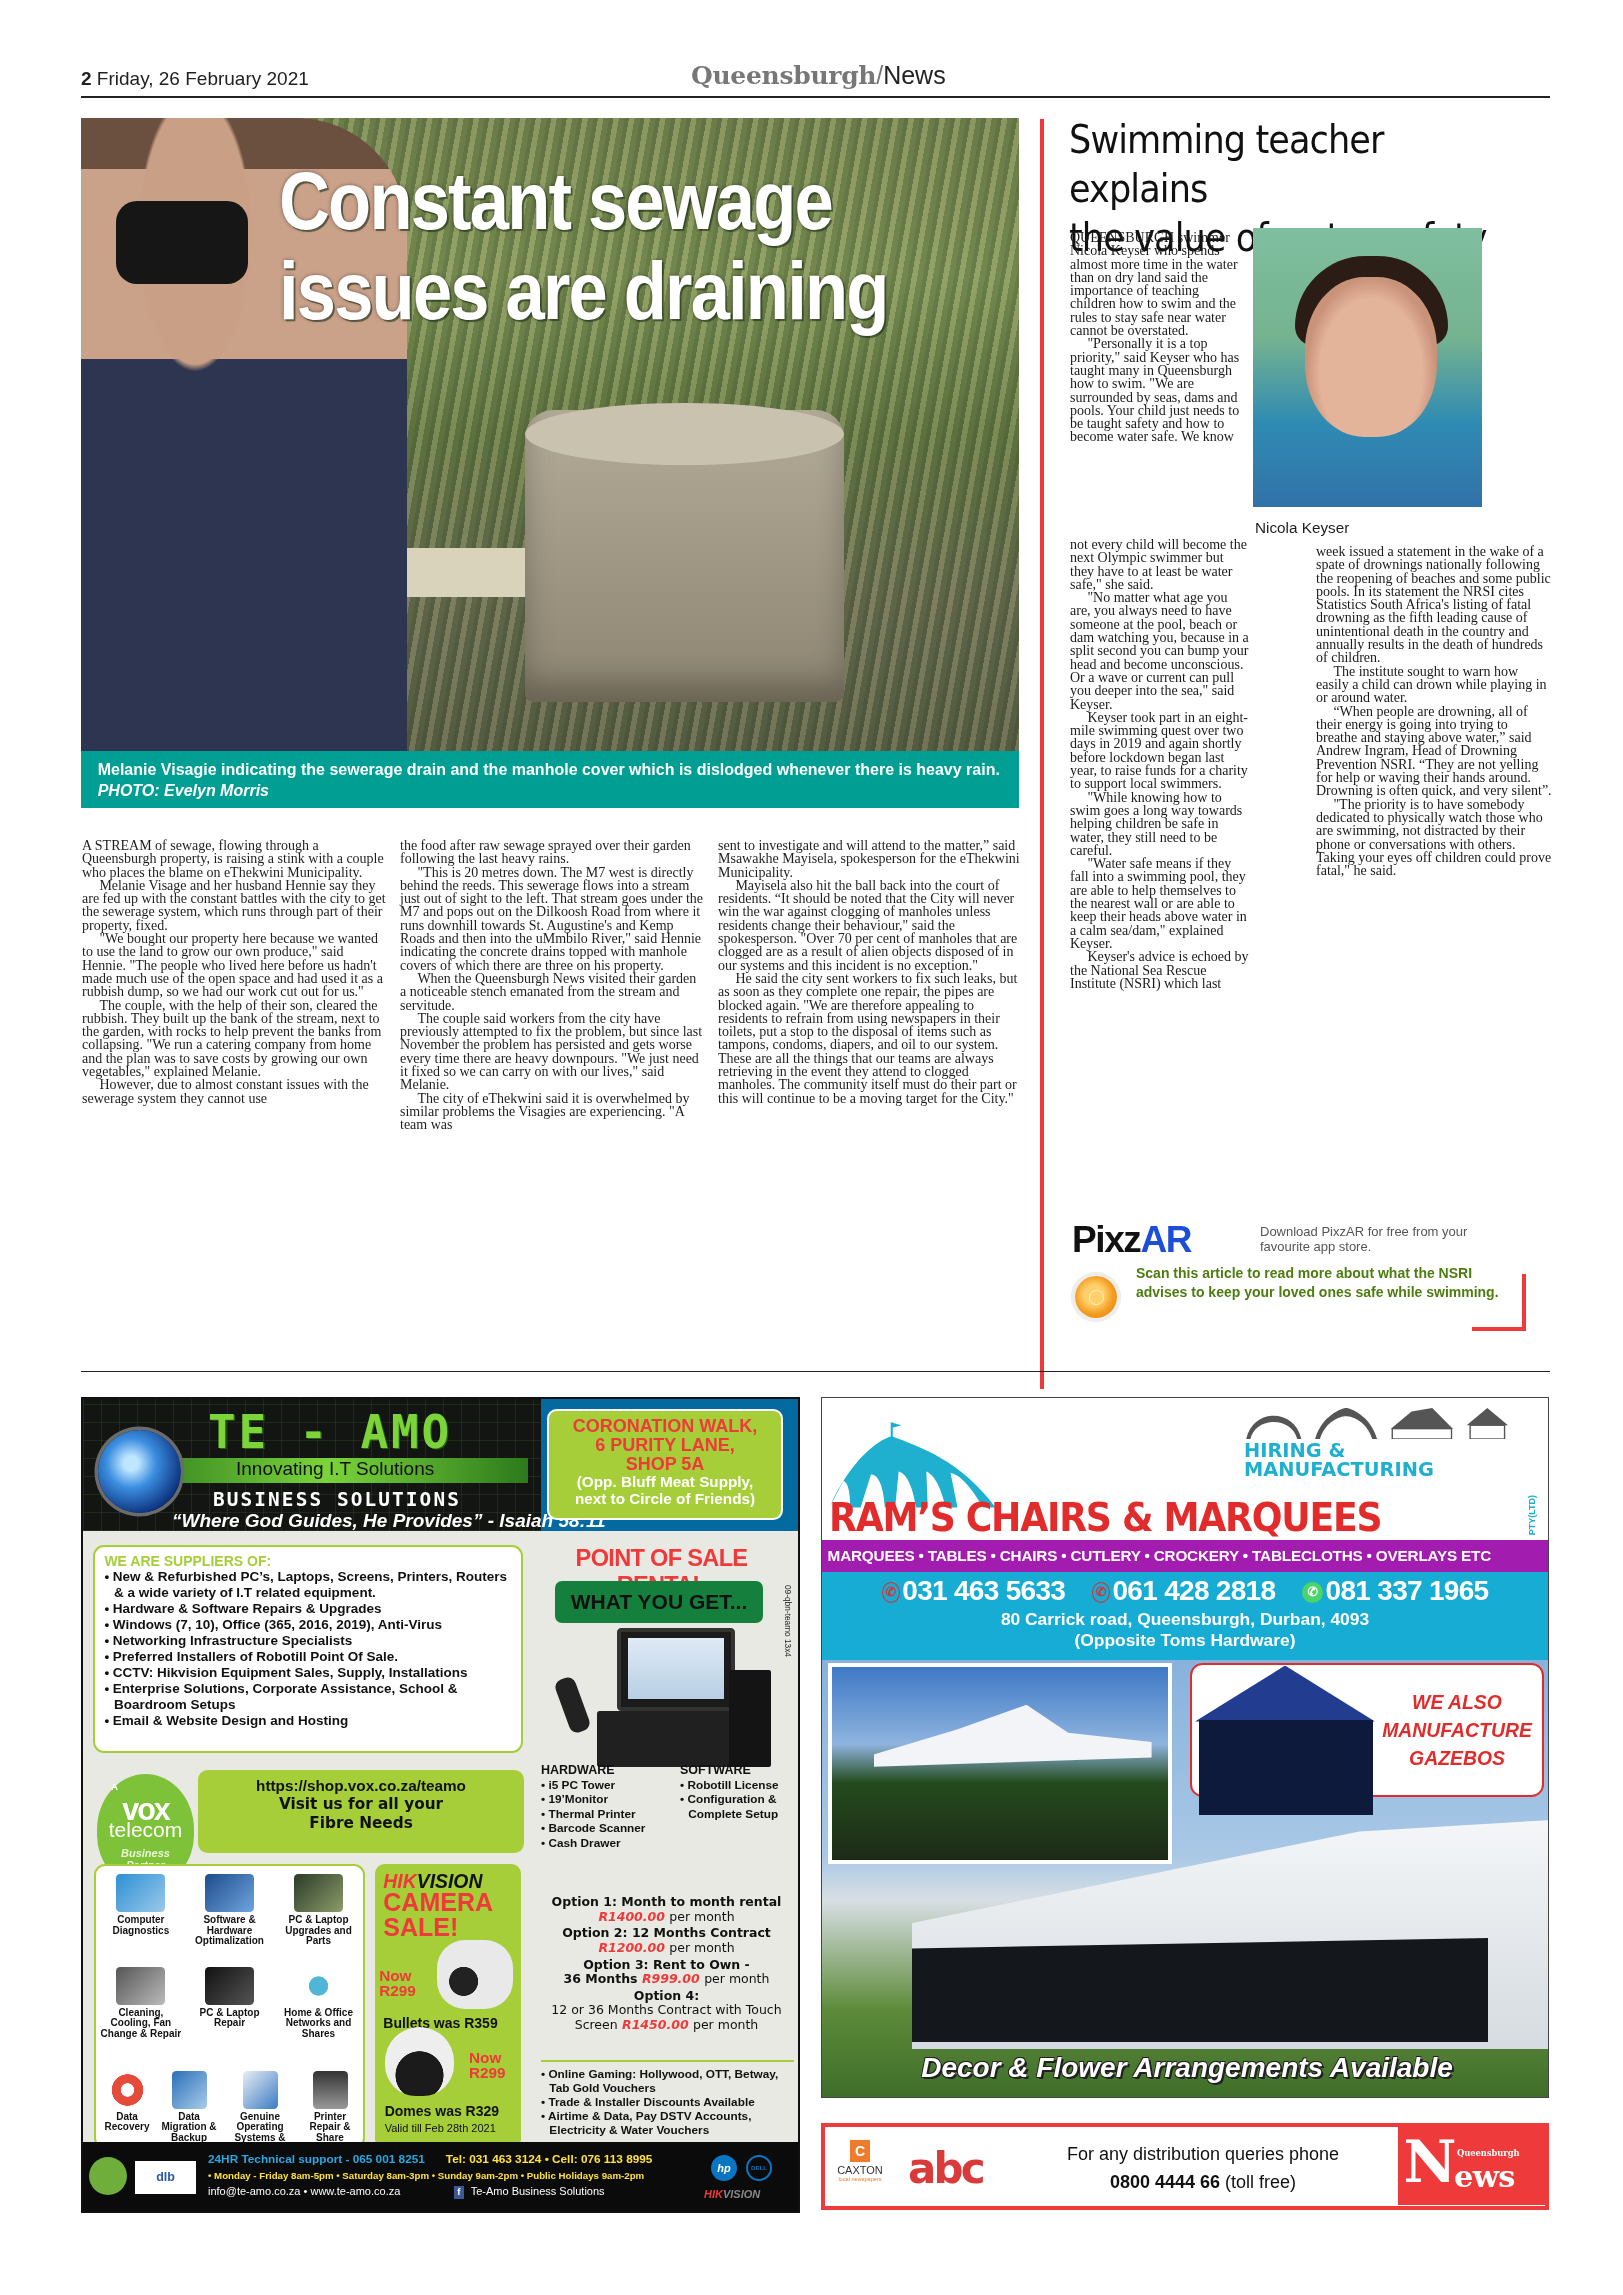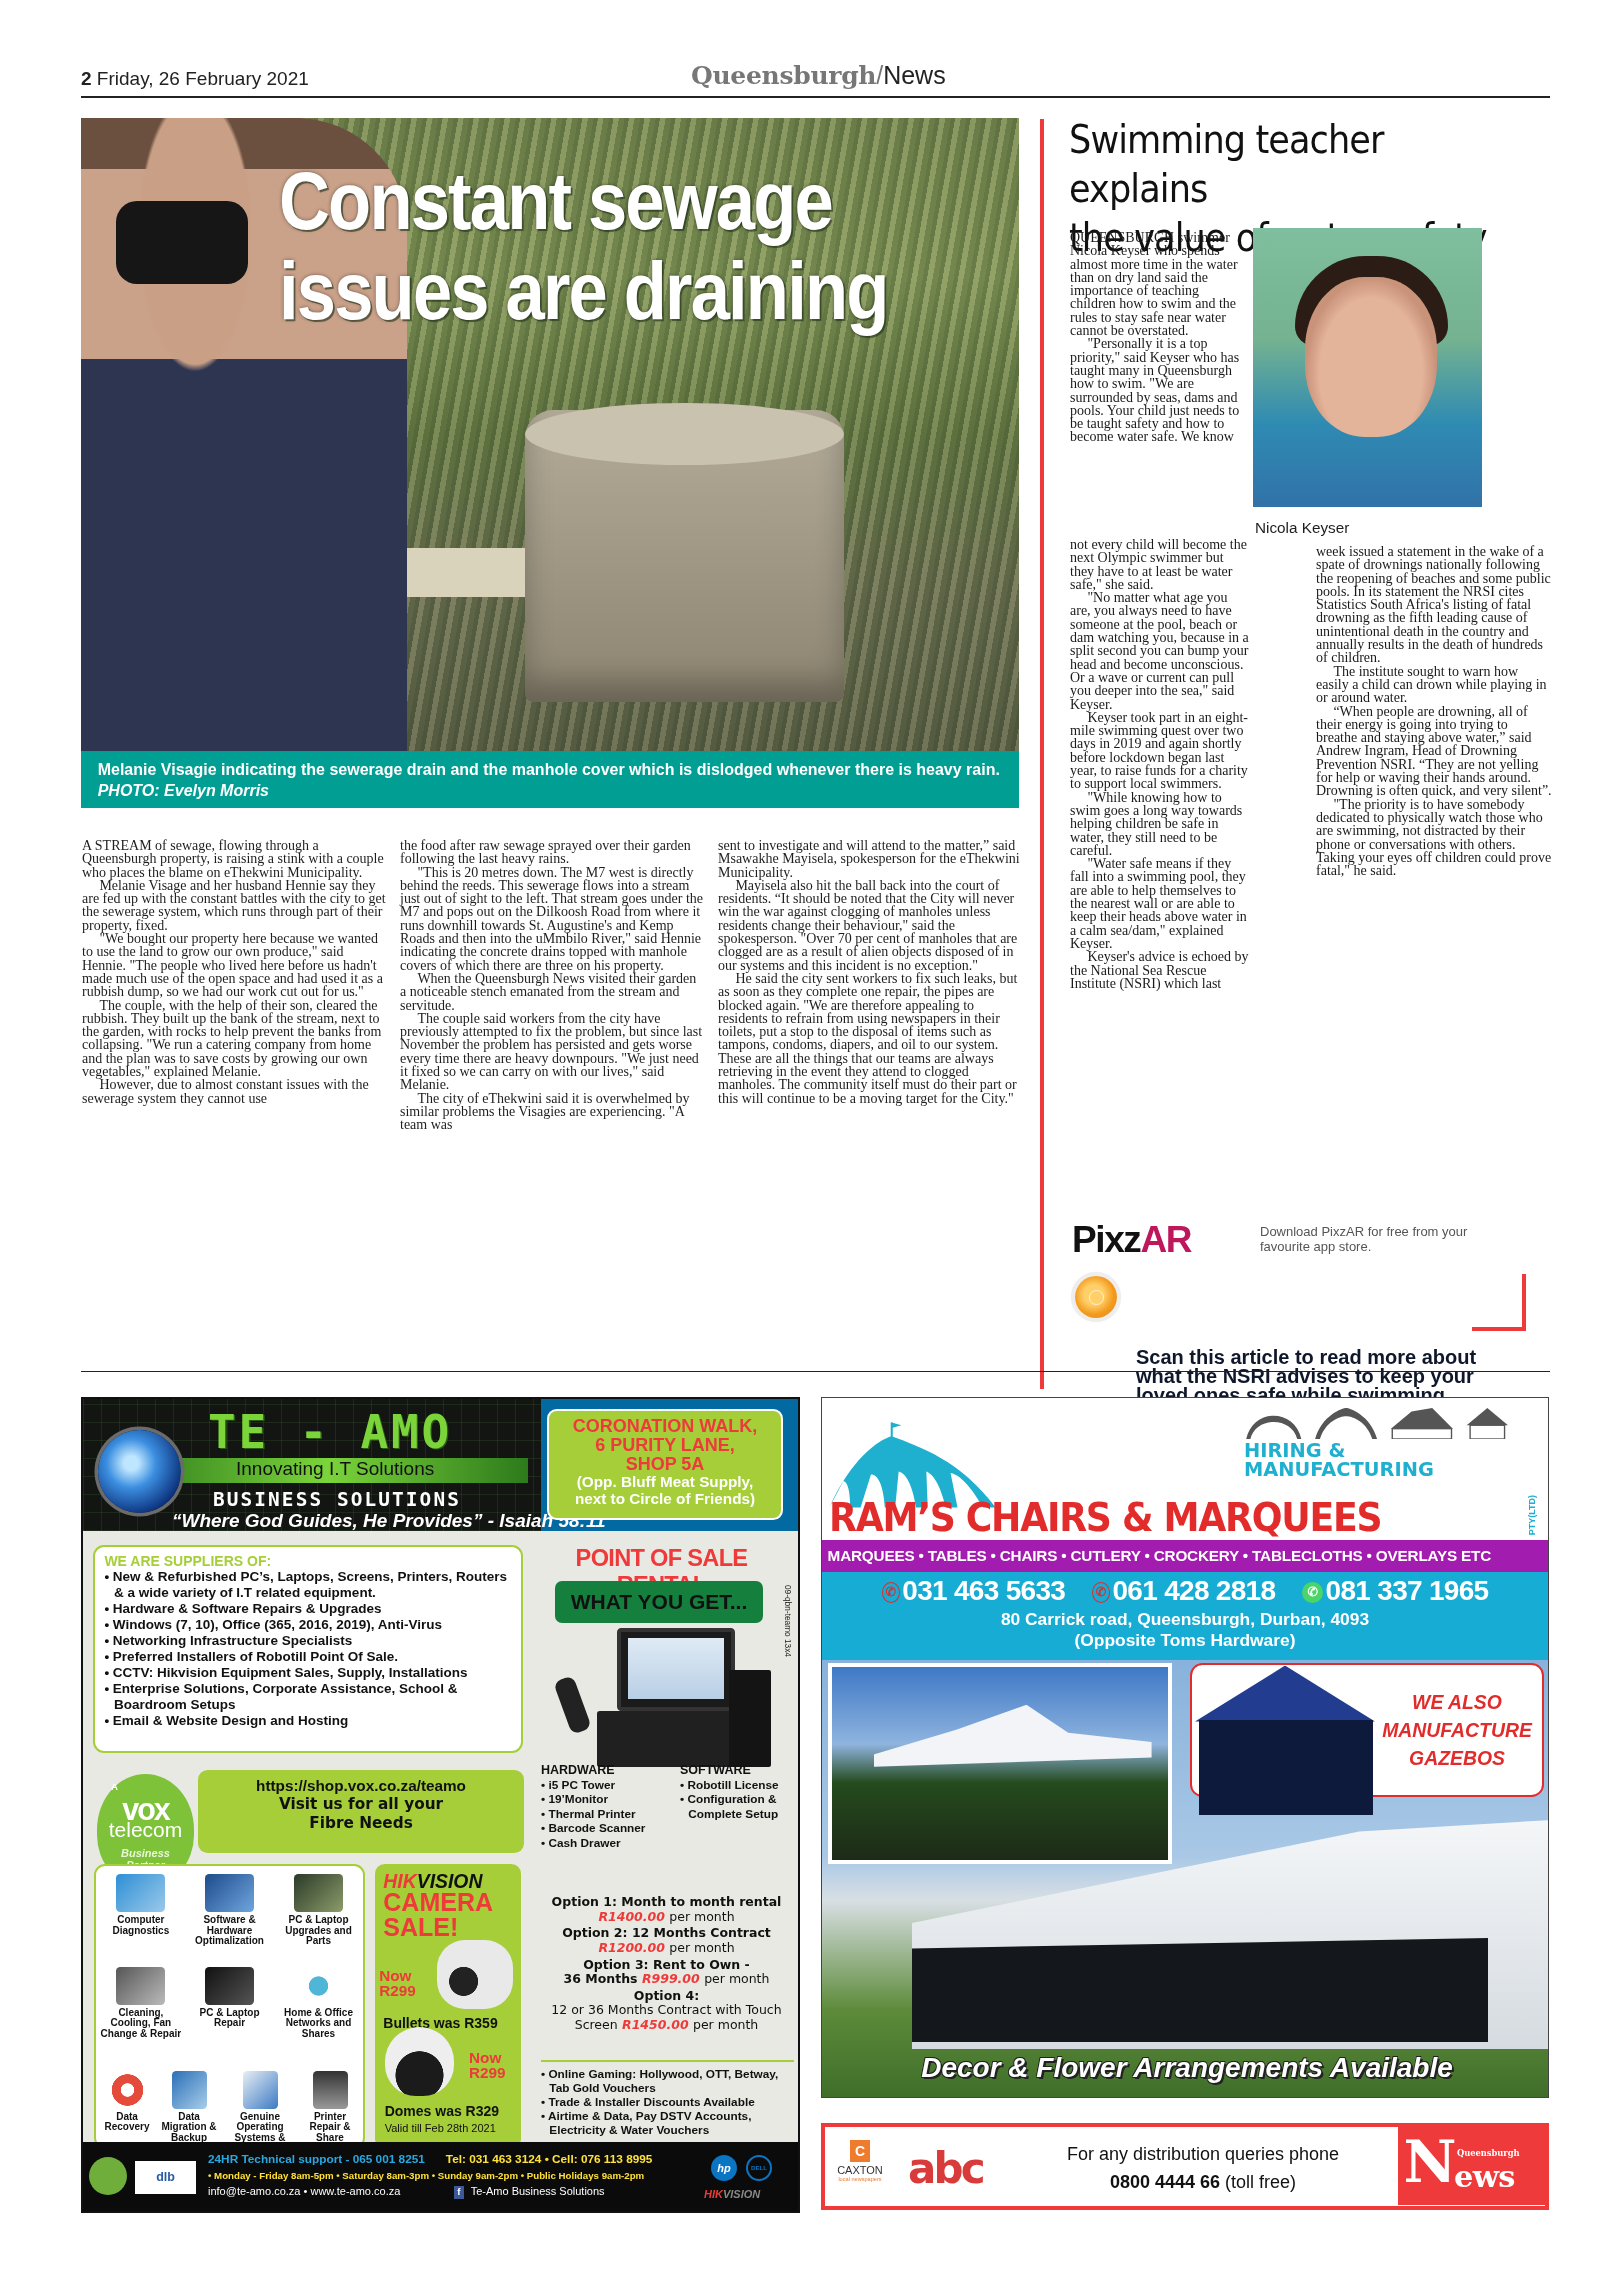--- a/index.html
+++ b/index.html
@@ -48,25 +48,25 @@
   .hair { position: absolute; left: 42px; top: 28px; width: 153px; height: 90px; border-radius: 76px 76px 21px 21px; background: #2b1d16; }
   .side-photo-cap { left: 1255px; top: 519px; font-family: "Liberation Sans", sans-serif; font-size: 15.3px; color: #1e1e1e; }
   .s1 { left: 1070px; top: 231px; width: 174px; font-family: "Liberation Serif", serif; font-size: 14px; line-height: 13.3px; }
   .s1 p, .s2 p, .s3 p { text-indent: 17.4px; }
   .s1 p.first { text-indent: 0; }
   .s2 { left: 1070px; top: 538px; width: 179px; font-family: "Liberation Serif", serif; font-size: 14px; line-height: 13.3px; }
   .s3 { left: 1316px; top: 545px; width: 236px; font-family: "Liberation Serif", serif; font-size: 14px; line-height: 13.3px; }
 
   
   .pixzar-logo { left: 1072px; top: 1220px; font-family: "Liberation Sans", sans-serif; font-weight: bold; font-size: 37px; letter-spacing: -1.4px; line-height: 39px; }
-  .pixzar-logo .px { color: #111; } .pixzar-logo .ar { color: #be185d; margin-top: 32px; }
+  .pixzar-logo .px { color: #111; } .pixzar-logo .ar { color: #1d4ed8; margin-top: 32px; }
   .pixzar-dl { left: 1260px; top: 1224px; width: 250px; font-family: "Liberation Sans", sans-serif; font-size: 13px; line-height: 15.3px; color: #555; }
   .pixzar-icon { left: 1075px; top: 1276px; width: 42px; height: 42px; border-radius: 50%; background: radial-gradient(circle at 45% 45%, #ffd06a 0 30%, #f39a1e 60%, #e0851a 100%); box-shadow: 0 0 0 4.2px #eee; }
   .pixzar-icon::after { content: ""; position: absolute; left: 14px; top: 14px; width: 12.5px; height: 12.5px; border: 1.4px solid rgba(255,255,255,.7); border-radius: 50%; }
-  .pixzar-scan { left: 1136px; top: 1348px; width: 389px; font-family: "Liberation Sans", sans-serif; font-weight: bold; font-size: 20px; line-height: 19px; color: #0f172a; }
+  .pixzar-scan { left: 1136px; top: 1264px; width: 389px; font-family: "Liberation Sans", sans-serif; font-weight: bold; font-size: 14px; line-height: 19px; color: #4d7c0f; }
   .corner { left: 1472px; top: 1274px; width: 54px; height: 57px; border-right: 4.9px solid #ee3a3a; border-bottom: 4.9px solid #ee3a3a; }
 
   .sep1 { left: 81px; top: 1371px; width: 1469px; height: 1.4px; background: #222; }
 
   
   .teamo { left: 81px; top: 1397px; width: 719px; height: 816px; border: 2.1px solid #111; background: #e9e9e3; overflow: hidden; }
   .teamo-top { position: absolute; left: 0; top: 0; width: 100%; height: 132px; background: #0369a1; padding-left: 28px; }
   .circuit { position: absolute; left: 0; top: 0; width: 458px; height: 132px; background: repeating-linear-gradient(90deg, rgba(80,140,60,.18) 0 1.4px, transparent 1.4px 18px), repeating-linear-gradient(0deg, rgba(80,140,60,.18) 0 1.4px, transparent 1.4px 18px), #121512; }
   .globe { position: absolute; left: 15.3px; top: 31px; width: 83px; height: 83px; border-radius: 50%; background: radial-gradient(circle at 40% 40%, #bfe6ff 0 10%, #3b8ee0 35%, #0b2f7a 75%); box-shadow: 0 0 0 3.5px #6b6b6b; }
   .teamo-logo { position: absolute; left: 125px; top: 5.6px; font-family: "DejaVu Sans Mono", monospace; font-weight: bold; font-size: 46px; color: #7bd43a; letter-spacing: 2.8px; text-shadow: 1.4px 1.4px 0 #2d5a14; }

